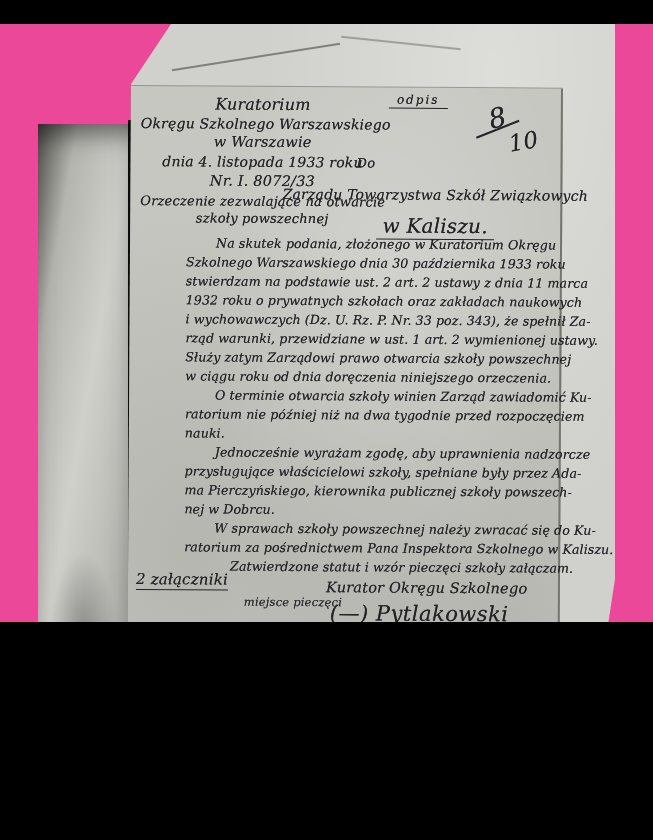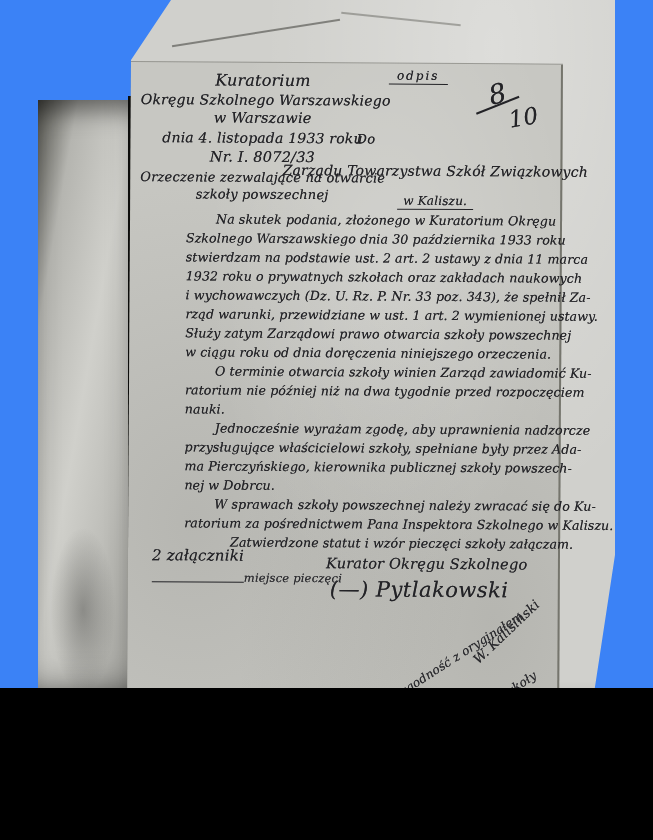--- a/index.html
+++ b/index.html
@@ -1,17 +1,17 @@
 <!DOCTYPE html>
 <html><head>
 <meta charset="utf-8">
 <style>
   html,body{margin:0;padding:0;background:#000;}
-  .photo{position:relative;width:653px;height:688px;background:#3b82f6;overflow:hidden;
-         font-family:"DejaVu Serif",serif;}
+  .photo{position:relative;width:653px;height:598px;background:#ec4899;overflow:hidden;
+         font-family:"DejaVu Serif",serif;margin-top:24px;}
   
   .left-page{position:absolute;left:38px;top:100px;width:90px;height:635px;
     background:linear-gradient(100deg,#55554f 0%,#b5b5b0 20%,#d0d0cb 48%,#bdbdb8 72%,#9e9e99 100%);
     box-shadow:inset 0 -60px 40px -25px rgba(0,0,0,.85), inset 0 30px 25px -20px rgba(0,0,0,.5);}
   .left-page .wrinkle{position:absolute;left:10px;top:420px;width:70px;height:180px;
     background:radial-gradient(ellipse at 50% 50%, rgba(40,40,38,.35), transparent 65%);}
   .binding-line{position:absolute;left:128px;top:96px;width:3px;height:640px;background:#0c0c0a;}
   .thread-mark{position:absolute;width:12px;height:4px;background:#111;border-radius:2px;}
   .base-page{position:absolute;left:131px;top:0;width:484px;height:792px;background:#d0d0cc;
     clip-path:polygon(40px 0,484px 0,484px 555px,462px 700px,450px 790px,230px 778px,0 735px,0 60px);
@@ -45,27 +45,27 @@
   .s5{font-size:13px;margin-top:5px !important;} .s6{font-size:13px;}
   .copy-label{left:258px;top:5px;font-size:12px;letter-spacing:2px;
     border-bottom:1.5px solid #232327;padding:0 8px 1px 8px;}
   .folio-crossed{left:358px;top:14px;font-size:27px;transform:rotate(-14deg);}
   .folio-strike{position:absolute;left:344px;top:40px;width:46px;height:2px;background:#232327;
     transform:rotate(-22deg);}
   .folio-number{left:378px;top:40px;font-size:23px;transform:rotate(-10deg);}
   .addr-to{left:226px;top:68px;font-size:13px;}
   .addr-org{left:150px;top:99px;width:310px;text-align:center;font-size:14px;}
   .addr-city-wrap{left:150px;top:126px;width:310px;text-align:center;}
-  .addr-city{display:inline-block;border-bottom:1.5px solid #232327;font-size:12px;padding:0 6px 1px 6px;}
+  .addr-city{display:inline-block;border-bottom:1.5px solid #232327;font-size:20px;padding:0 6px 1px 6px;}
   .body{left:56px;top:149px;width:380px;}
   .body div{position:static;height:19px;font-size:12.6px;font-style:italic;color:#232327;
     white-space:nowrap;letter-spacing:.1px;}
   .body .ind{padding-left:30px;}
   .body .ind2{padding-left:46px;}
-  .attachments{left:24px;top:484px;font-size:15px;border-bottom:1.5px solid #232327;padding-bottom:17px;}
+  .attachments{left:8px;top:484px;font-size:15px;border-bottom:1.5px solid #232327;padding-bottom:1px;}
   .seal-note{left:116px;top:508px;font-size:11.5px;color:#2c2c30;}
   .sig-title{left:198px;top:492px;font-size:14.5px;}
   .sig-name{left:202px;top:514px;font-size:21px;letter-spacing:.5px;}
   .cert1{left:244px;top:588px;font-size:12px;transform:rotate(-33deg);color:#2a2a2e;}
   .cert2{left:336px;top:560px;font-size:13px;transform:rotate(-44deg);color:#2a2a2e;}
   .cert3{left:312px;top:632px;font-size:12px;transform:rotate(-34deg);color:#2a2a2e;}
   
   .scratch-line{position:absolute;left:0;top:799px;width:653px;height:2.5px;background:#e9e9e6;opacity:.92;}
   .archive-bar-text{position:absolute;left:8px;top:809px;
     font-family:"Liberation Sans",sans-serif;font-weight:bold;font-size:17px;color:#fbfbfb;

